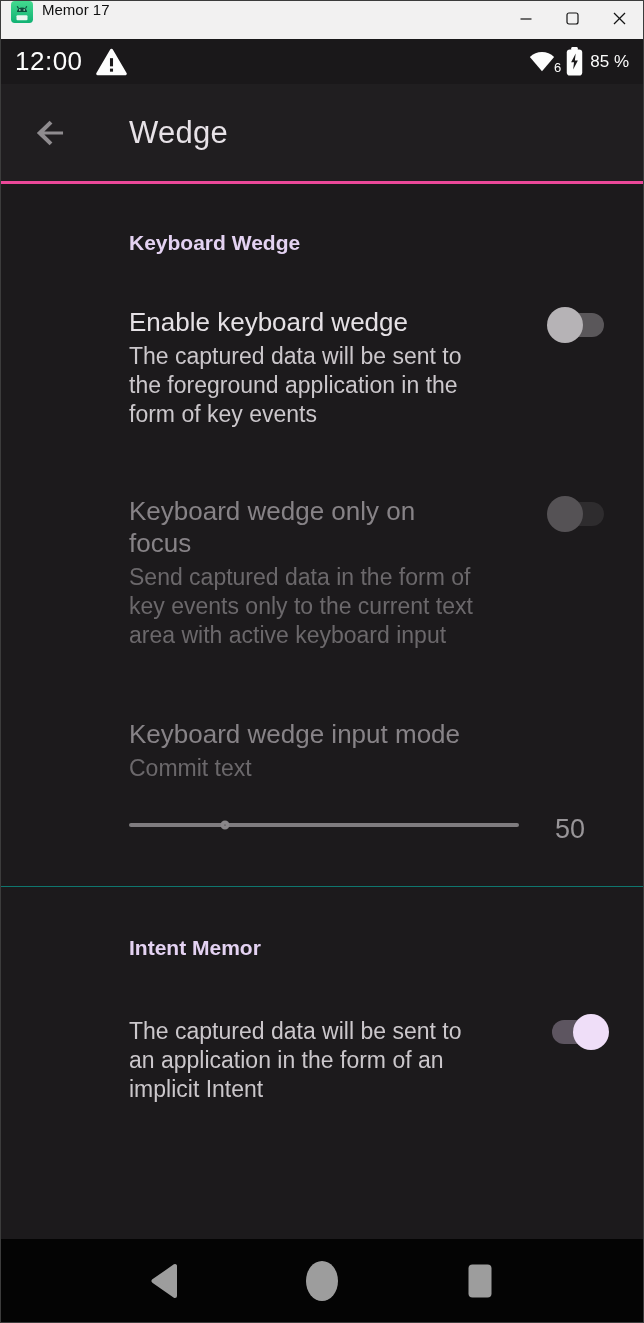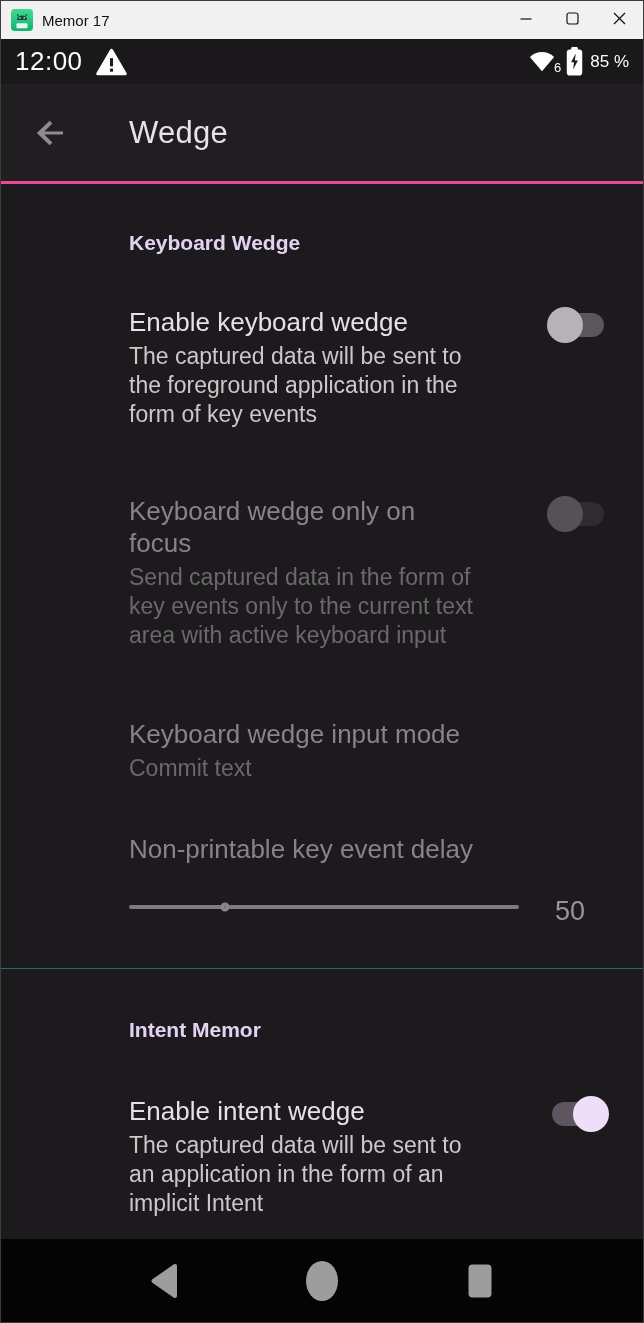--- a/index.html
+++ b/index.html
@@ -7,21 +7,21 @@
 
   .window {
     position:relative; width:644px; height:1323px;
     border:1px solid #3c3c3c; background:#1c1a1c; overflow:hidden;
     display:flex; flex-direction:column;
   }
 
   
   .titlebar {
     height:38px; flex:none; background:#f2f1f1;
-    display:flex; align-items:center; padding-left:10px;
+    display:flex; padding-left:10px;
   }
   .titlebar .app-icon { width:22px; height:22px; flex:none; }
   .titlebar .title { margin-left:9px; font-size:15px; color:#111; }
   .titlebar .controls { margin-left:auto; display:flex; height:100%; }
   .titlebar .ctl-btn { width:47px; height:100%; display:flex; align-items:center; justify-content:center; cursor:default; }
 
   
   .statusbar {
     height:45px; flex:none; background:#1a181a; color:#fdfdfd;
     display:flex; align-items:center; padding:0 14px;
@@ -208,40 +208,34 @@
         </div>
       </div>
 
       <div class="row disabled m-item3">
         <div class="row-text full">
           <div class="row-title">Keyboard wedge input mode</div>
           <div class="row-sub">Commit text</div>
         </div>
       </div>
 
-      <div class="row disabled m-item4">
-        <div class="row-text full">
-          <div class="row-title">Non-printable key event delay</div>
-        </div>
-      </div>
       <div class="slider-row">
         <div class="slider">
           <div class="slider-track"></div>
           <div class="slider-thumb" style="left: 24.5%;"></div>
         </div>
         <div class="slider-value">50</div>
       </div>
     </div>
 
     <div class="section-intent">
       <div class="section-header sec2-header">Intent Memor</div>
 
       <div class="row m-item5">
         <div class="row-text">
-          <div class="row-title">Enable intent wedge</div>
           <div class="row-sub">The captured data will be sent to
 an application in the form of an
 implicit Intent</div>
         </div>
         <div class="switch on">
           <div class="track"></div>
           <div class="thumb"></div>
         </div>
       </div>
     </div>

